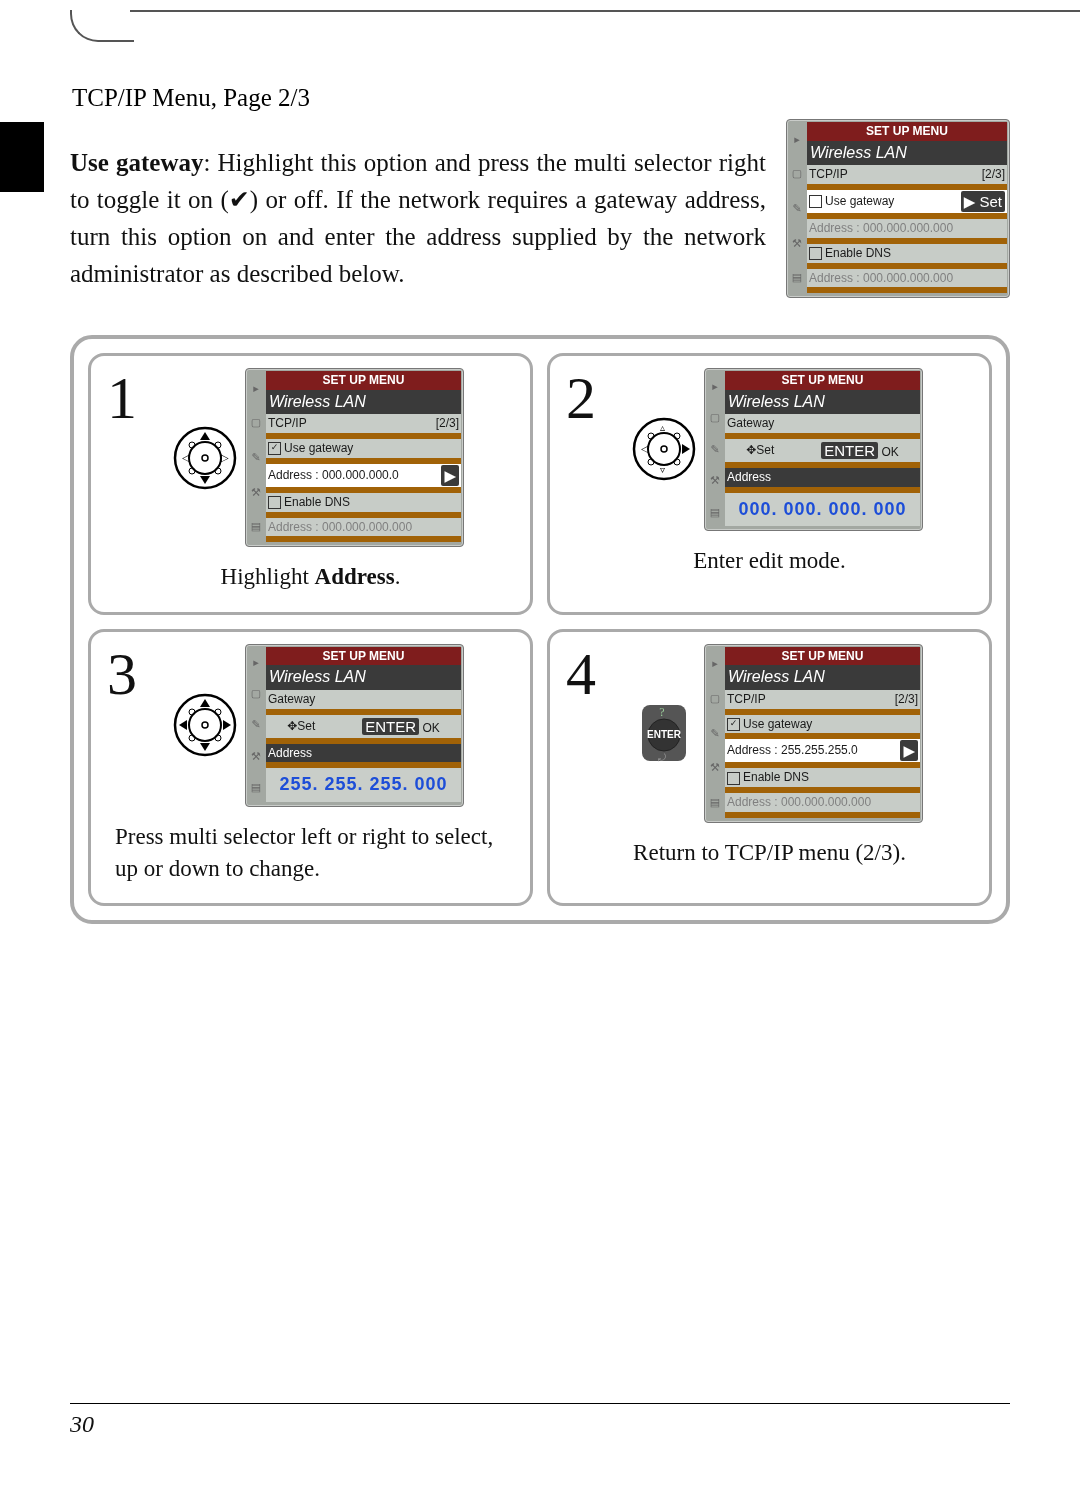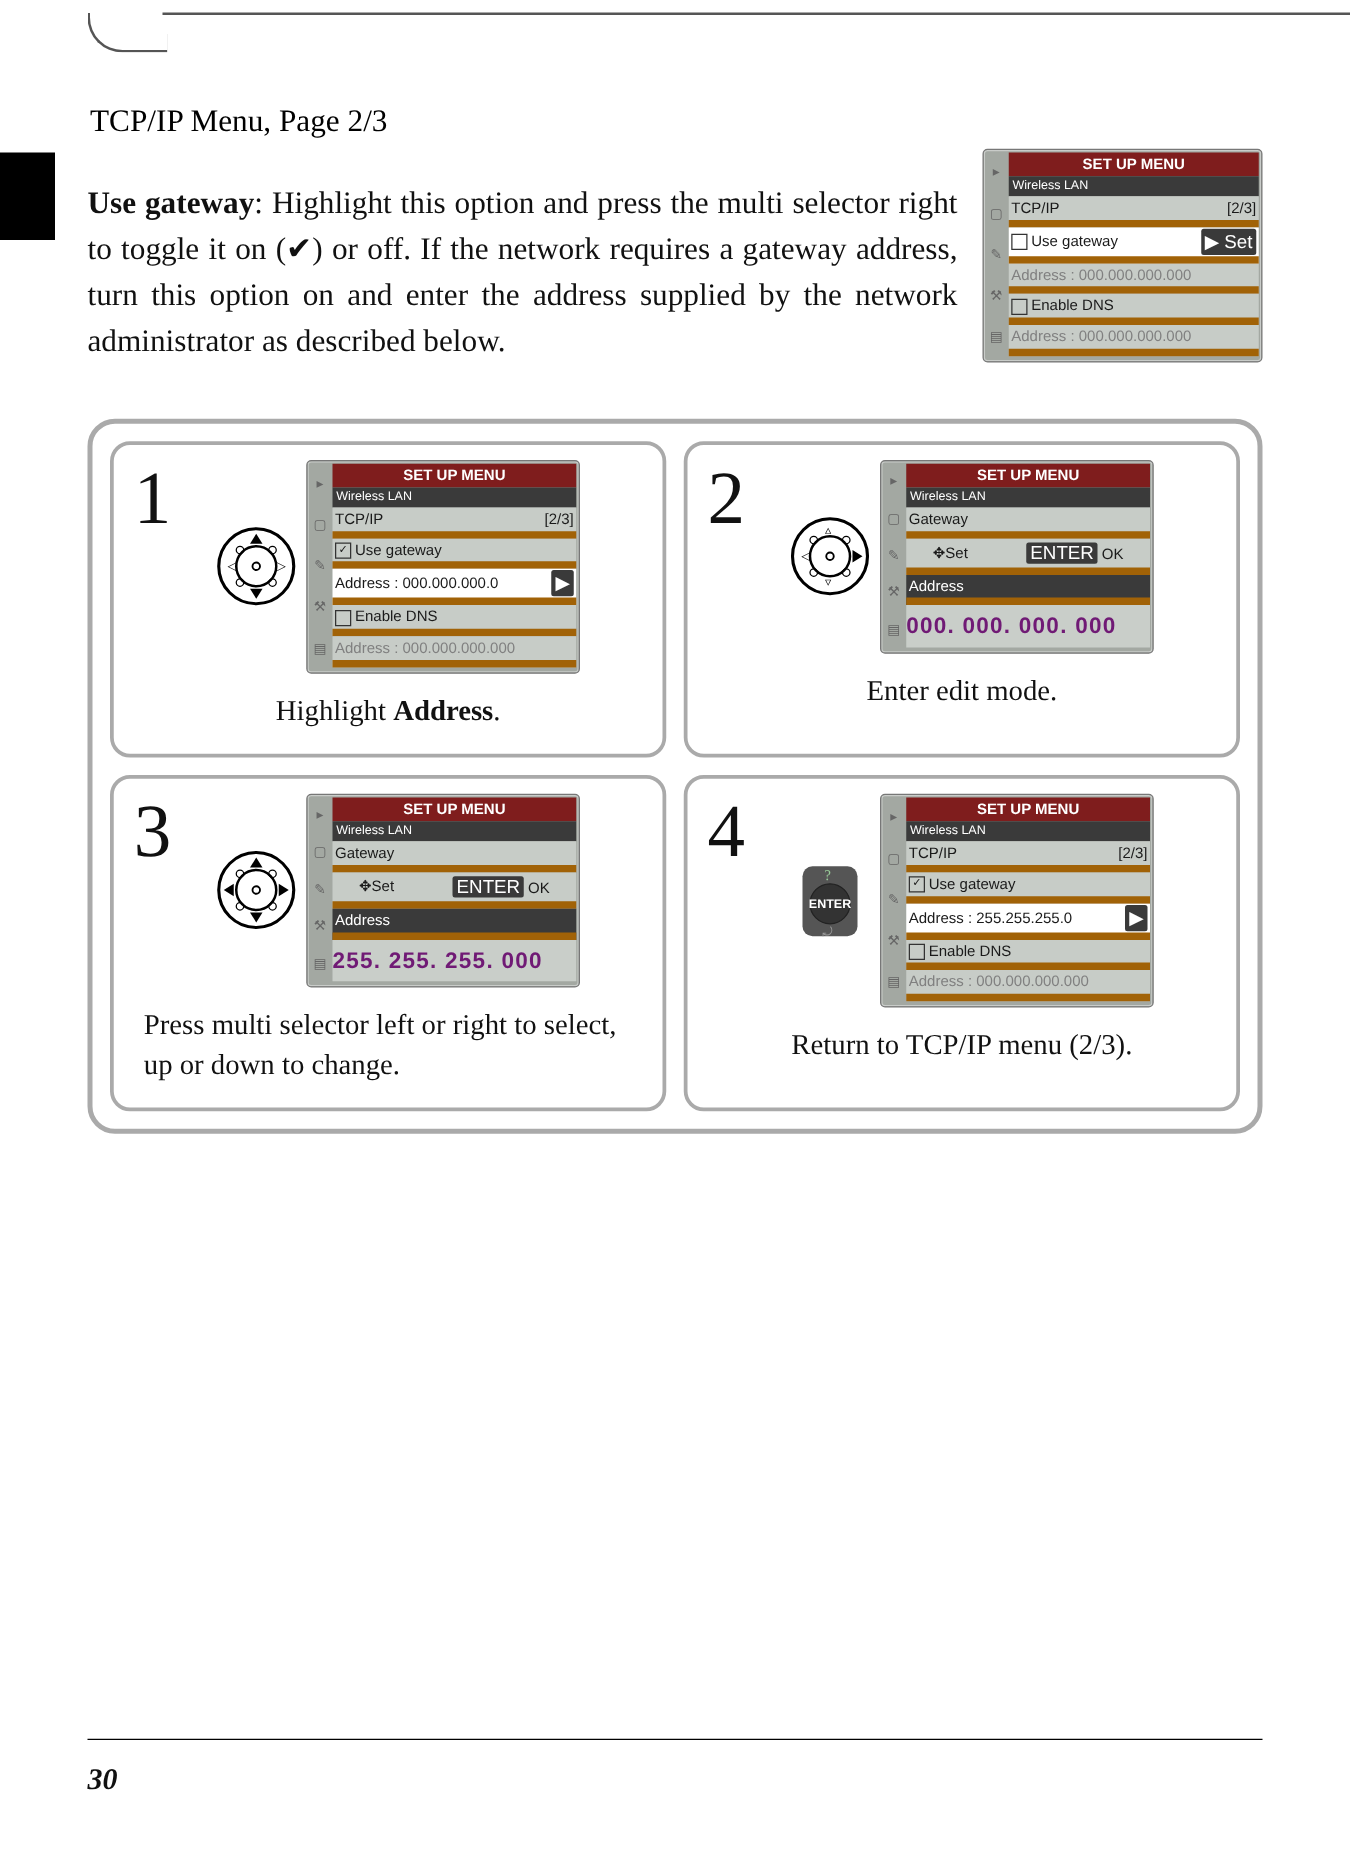--- a/index.html
+++ b/index.html
@@ -13,42 +13,42 @@
   .header-art::after{content:"";position:absolute;left:60px;right:0;top:10px;height:0;border-top:2px solid #555;}
   .content{position:absolute;left:70px;top:80px;width:940px;}
   .heading{font-size:25px;margin:0 0 4px 2px;color:#000;}
   .para-wrap{display:flex;gap:20px;align-items:flex-start;}
   .para{flex:1;text-align:justify;font-size:25px;line-height:1.48;}
   .bold{font-weight:bold;}
   
   .lcd{width:200px;flex-shrink:0;border:1px solid #777;border-radius:4px;background:#a3a8a2;padding:2px 2px 4px 20px;font-family:Arial,Helvetica,sans-serif;font-size:12px;color:#1a1a1a;position:relative;box-shadow:0 0 0 1px #c9ccc9 inset;}
   .lcd .icons{position:absolute;left:2px;top:2px;bottom:2px;width:16px;display:flex;flex-direction:column;justify-content:space-around;align-items:center;color:#666;font-size:11px;}
   .lcd .title{background:#7f1d1d;color:#fff;text-align:center;font-weight:bold;padding:1px 0;}
-  .lcd .sub{background:#3a3a3a;color:#fff;font-size:10px;padding:1px 3px;}
+  .lcd .sub{background:#3a3a3a;color:#fff;font-size:16px;padding:1px 3px;font-style:italic;}
   .lcd .row{display:flex;justify-content:space-between;align-items:center;padding:1px 2px;background:#c7ccc7;border-bottom:6px solid #a16207;}
   .lcd .row.sel{background:#fff;}
   .lcd .row.dis{color:#808080;}
   .lcd .row .lab{flex:1;}
-  .lcd .big{background:#c9cec9;color:#701a75;font-size:18px;padding:4px 0;letter-spacing:1px;font-weight:bold;}
+  .lcd .big{background:#c9cec9;color:#1d4ed8;font-size:18px;text-align:center;padding:4px 0;letter-spacing:1px;font-weight:bold;}
   .lcd .chk{display:inline-block;width:11px;height:11px;border:1px solid #333;margin-right:3px;vertical-align:middle;line-height:9px;font-size:9px;text-align:center;}
   .lcd .tag{background:#3a3a3a;color:#fff;font-size:15px;padding:0 3px;border-radius:2px;margin-left:33px;}
   
   .steps-wrap{position:relative;padding:14px;border:4px solid #aaa;border-radius:22px;display:grid;grid-template-columns:1fr 1fr;grid-template-rows:auto auto;gap:14px;}
   .step{border:3px solid #aaa;border-radius:16px;padding:12px 16px 18px;position:relative;background:#fff;}
   .step-head{display:flex;align-items:flex-start;gap:14px;}
   .num{font-size:60px;line-height:1;font-weight:normal;font-family:Georgia,serif;width:52px;flex-shrink:0;}
   .ctrl-col{display:flex;align-items:center;gap:8px;flex:1;}
   .ctrl{width:64px;height:64px;flex-shrink:0;}
   .step .lcd{width:195px;}
   .caption{margin-top:14px;font-size:23px;text-align:center;padding:0 8px;}
   .step.tall .caption{text-align:left;}
   
   svg{display:block;}
   
-  .footer{position:absolute;left:70px;bottom:44px;right:70px;border-top:1px solid #000;padding-top:16px;font-style:italic;font-weight:bold;font-size:24px;}
+  .footer{position:absolute;left:70px;bottom:44px;right:70px;border-top:1px solid #000;padding-top:4px;font-style:italic;font-weight:normal;font-size:24px;}
 </style>
 </head>
 <body>
 
 <div class="page">
   <div class="side-tab"></div>
   <div class="header-art"></div>
 
   <div class="content">
     <p class="heading">TCP/IP Menu, Page 2/3</p>

